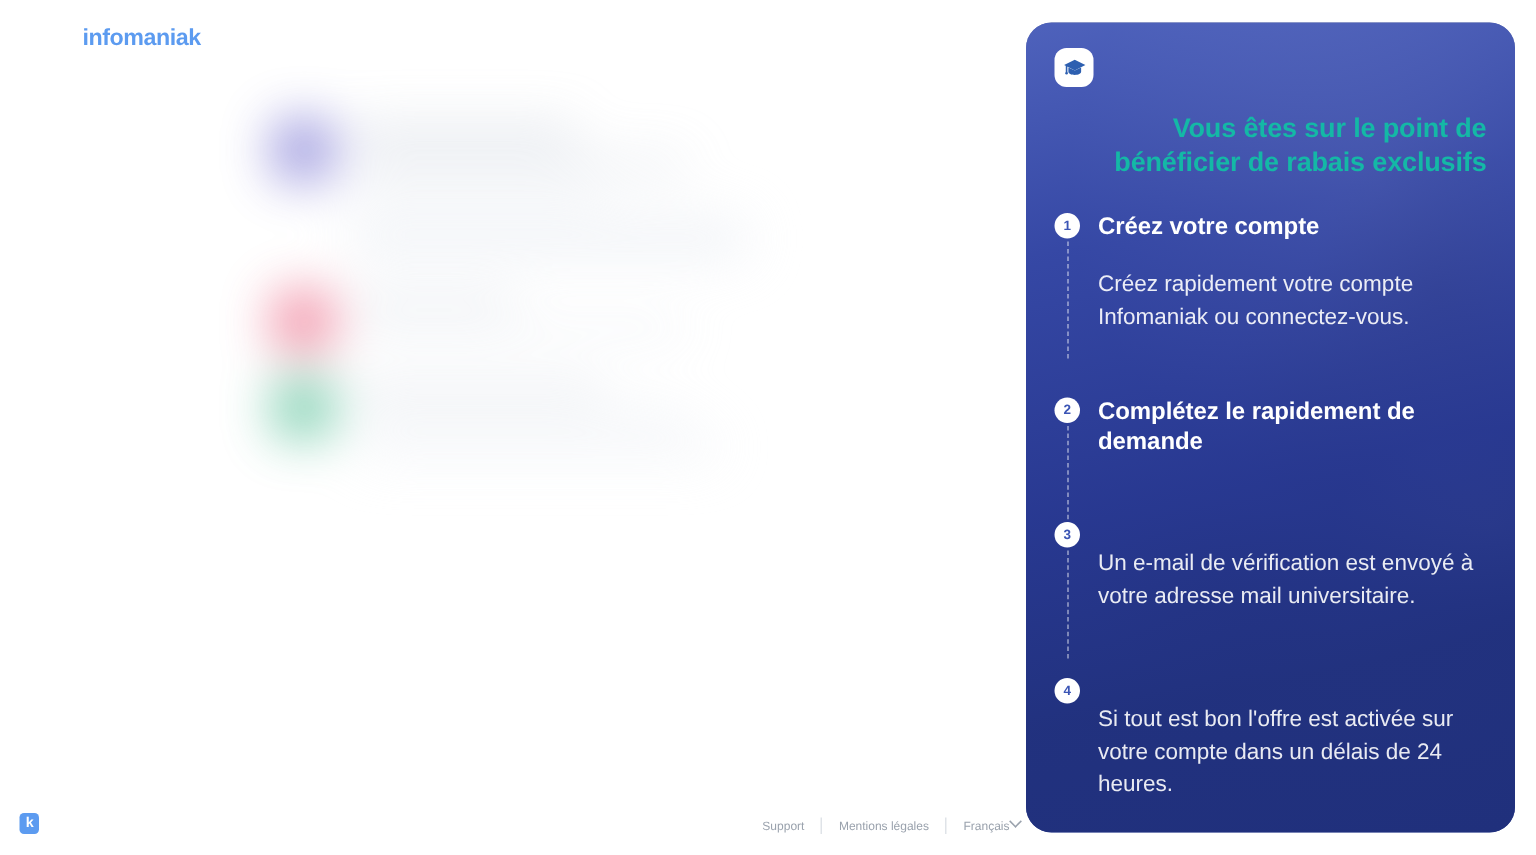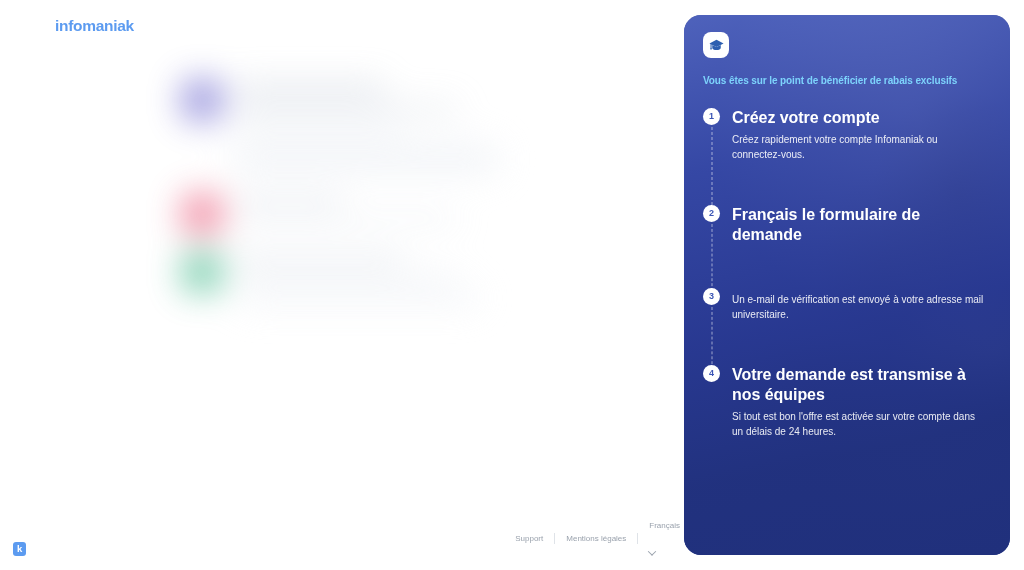--- a/index.html
+++ b/index.html
@@ -143,25 +143,26 @@
     height: 26px;
     border-radius: 8px;
     background: #ffffff;
     display: flex;
     align-items: center;
     justify-content: center;
   }
 
   .promo-heading {
     margin-top: 16px;
-    font-size: 10px;
+    font-size: 18px;
     font-weight: bold;
-    color: #7dd3fc;
+    color: #14b8a6;
     letter-spacing: -0.1px;
     line-height: 1.3;
+    text-align: right;
   }
 
   .steps {
     position: relative;
     margin-top: 21px;
     padding-left: 0;
   }
 
   .step {
     position: relative;
@@ -212,22 +213,22 @@
 
   .step-title {
     font-size: 16px;
     font-weight: bold;
     color: #ffffff;
     line-height: 1.25;
     letter-spacing: -0.05px;
   }
 
   .step-desc {
-    margin-top: 5px;
-    font-size: 10px;
+    margin-top: 17px;
+    font-size: 15px;
     font-weight: normal;
     color: rgba(255,255,255,0.90);
     line-height: 1.45;
     max-width: 253px;
   }
 
   
   .footer-mark {
     position: absolute;
     left: 13px;
@@ -271,23 +272,22 @@
 
   .divider {
     width: 1px;
     height: 11px;
     background: #dfe3e8;
   }
 
   .lang {
     display: flex;
     align-items: flex-start;
-    gap: 20px;
+    gap: 1px;
     padding-right: 0 !important;
-    flex-direction: column;
   }
 
   .chev {
     display: inline-block;
     width: 6px;
     height: 6px;
     border-right: 1px solid #9aa2ad;
     border-bottom: 1px solid #9aa2ad;
     transform: rotate(45deg) translate(-1px,-1px);
   }
@@ -365,39 +365,38 @@
             <div class="step-title">Créez votre compte</div>
             <div class="step-desc">Créez rapidement votre compte Infomaniak ou connectez-vous.</div>
           </div>
         </div>
 
         <div class="step tall">
           <div class="step-marker">
             <div class="step-circle">2</div>
           </div>
           <div class="step-body">
-            <div class="step-title">Français le formulaire de demande</div>
+            <div class="step-title">Complétez le rapidement de demande</div>
           </div>
         </div>
 
         <div class="step tall">
           <div class="step-marker">
             <div class="step-circle">3</div>
           </div>
           <div class="step-body">
             <div class="step-desc">Un e-mail de vérification est envoyé à votre adresse mail universitaire.</div>
           </div>
         </div>
 
         <div class="step">
           <div class="step-marker">
             <div class="step-circle">4</div>
           </div>
           <div class="step-body">
-            <div class="step-title">Votre demande est transmise à nos équipes</div>
             <div class="step-desc">Si tout est bon l'offre est activée sur votre compte dans un délais de 24 heures.</div>
           </div>
         </div>
 
       </div>
     </div>
   </div>
 
   <div class="footer-mark">
     <span>k</span>

